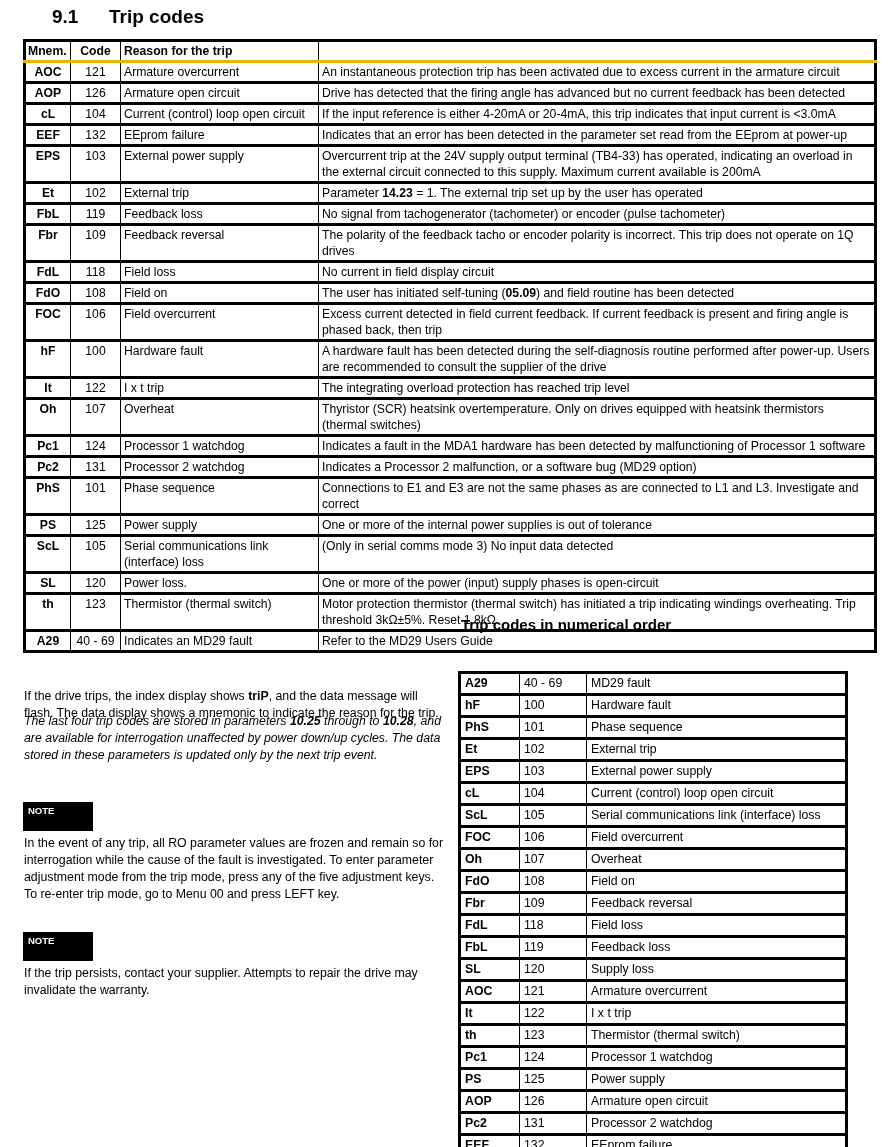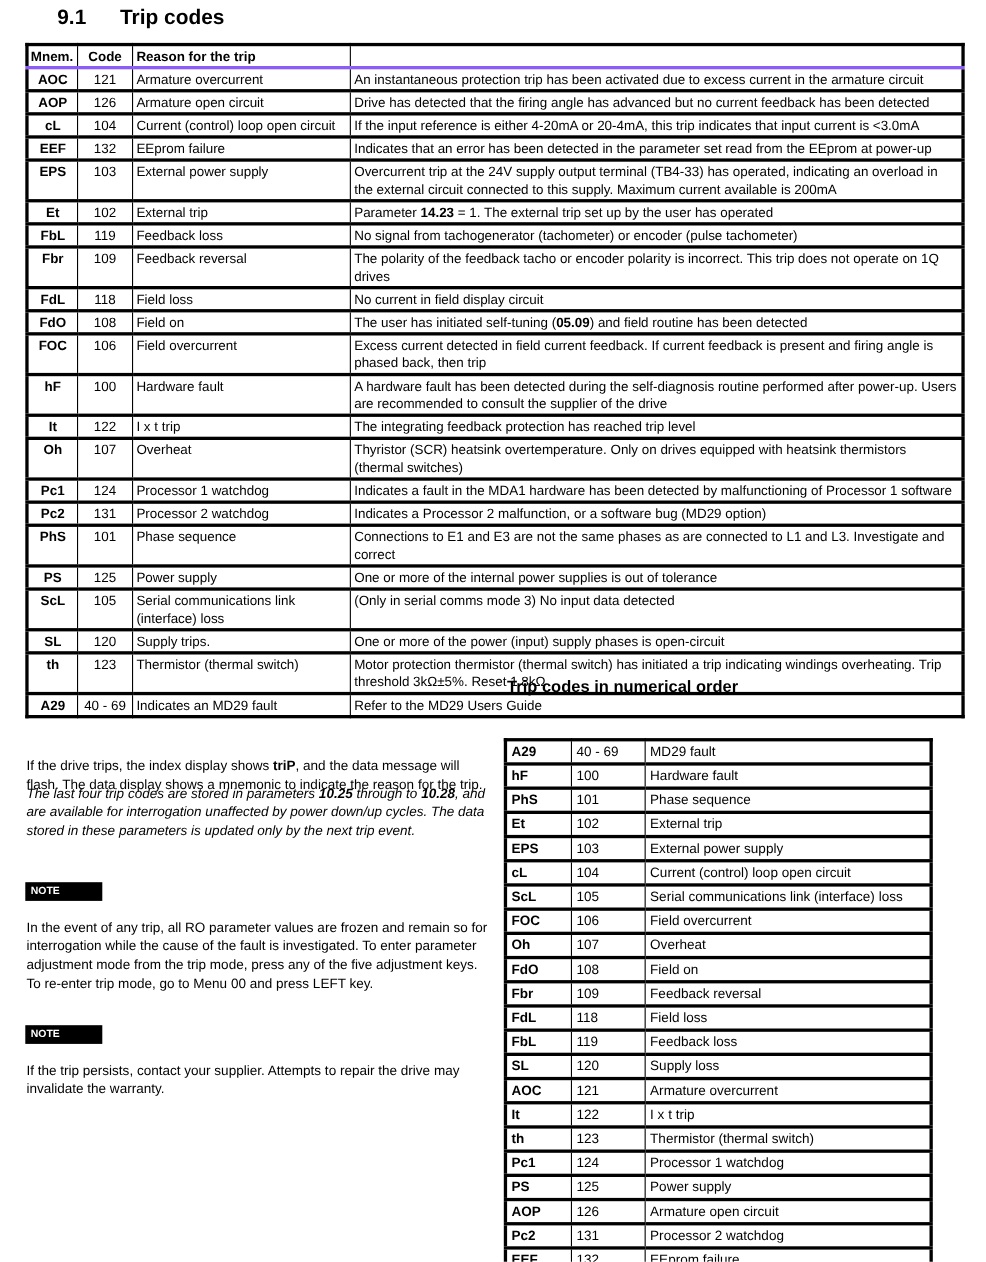--- a/index.html
+++ b/index.html
@@ -12,35 +12,35 @@
   table { border-collapse: collapse; }
 
   .main-table {
     position: absolute; left: 23px; top: 39px; width: 854px;
     border: 3px solid #000; font-size: 12.2px; line-height: 16px;
   }
   .main-table td, .main-table th {
     border: 1.5px solid #000; vertical-align: top; padding: 1px 3px 1px 3px;
     text-align: left; font-weight: normal;
   }
-  .main-table thead th { border-bottom: 3px solid #8b5cf6; font-weight: bold; height: 19px; }
+  .main-table thead th { border-bottom: 3px solid #eab308; font-weight: bold; height: 19px; }
   .main-table tr.thick td { border-top: 3px solid #000; }
   .main-table col.c-mn { width: 46px; }
   .main-table col.c-code { width: 50px; }
   .main-table col.c-reason { width: 198px; }
   .main-table .mn { font-weight: bold; text-align: center; }
   .main-table .code { text-align: center; margin-left: 28px; }
   .main-table th.mn { text-align: left; padding-left: 2px; }
   .main-table th.code { text-align: center; }
   .main-table b { font-weight: bold; }
 
   .para { position: absolute; left: 24px; width: 420px; font-size: 12.3px; line-height: 17px; }
   .para b { font-weight: bold; }
   .note-badge {
-    position: absolute; left: 23px; width: 70px; height: 17px; background: #000; color: #fff;
+    position: absolute; left: 23px; width: 70px; height: 29px; background: #000; color: #fff;
     font-size: 9.5px; font-weight: bold; line-height: 17px; padding-left: 5px;
   }
 
   .num-heading { position: absolute; left: 461px; top: 616px; font-size: 15px; font-weight: bold; }
   .num-table {
     position: absolute; left: 458px; top: 671px; width: 390px;
     border: 3px solid #000; font-size: 12.3px; line-height: 15px;
   }
   .num-table td { border: 1.5px solid #000; border-bottom: 3px solid #000; padding: 2px 4px; height: 21px; vertical-align: middle; }
   .num-table tr:last-child td { border-bottom: none; }
@@ -140,21 +140,21 @@
       <tr class="thick">
         <td class="mn">hF</td>
         <td class="code">100</td>
         <td>Hardware fault</td>
         <td>A hardware fault has been detected during the self-diagnosis routine performed after power-up. Users are recommended to consult the supplier of the drive</td>
       </tr>
       <tr class="thick">
         <td class="mn">It</td>
         <td class="code">122</td>
         <td>I x t trip</td>
-        <td>The integrating feedback protection has reached trip level</td>
+        <td>The integrating overload protection has reached trip level</td>
       </tr>
       <tr class="thick">
         <td class="mn">Oh</td>
         <td class="code">107</td>
         <td>Overheat</td>
         <td>Thyristor (SCR) heatsink overtemperature. Only on drives equipped with heatsink thermistors (thermal switches)</td>
       </tr>
       <tr class="thick">
         <td class="mn">Pc1</td>
         <td class="code">124</td>
@@ -181,21 +181,21 @@
       </tr>
       <tr class="thick">
         <td class="mn">ScL</td>
         <td class="code">105</td>
         <td>Serial communications link (interface) loss</td>
         <td>(Only in serial comms mode 3) No input data detected</td>
       </tr>
       <tr class="thick">
         <td class="mn">SL</td>
         <td class="code">120</td>
-        <td>Supply trips.</td>
+        <td>Power loss.</td>
         <td>One or more of the power (input) supply phases is open-circuit</td>
       </tr>
       <tr class="thick">
         <td class="mn">th</td>
         <td class="code">123</td>
         <td>Thermistor (thermal switch)</td>
         <td>Motor protection thermistor (thermal switch) has initiated a trip indicating windings overheating. Trip threshold 3kΩ±5%. Reset 1.8kΩ</td>
       </tr>
       <tr class="thick">
         <td class="mn">A29</td>

